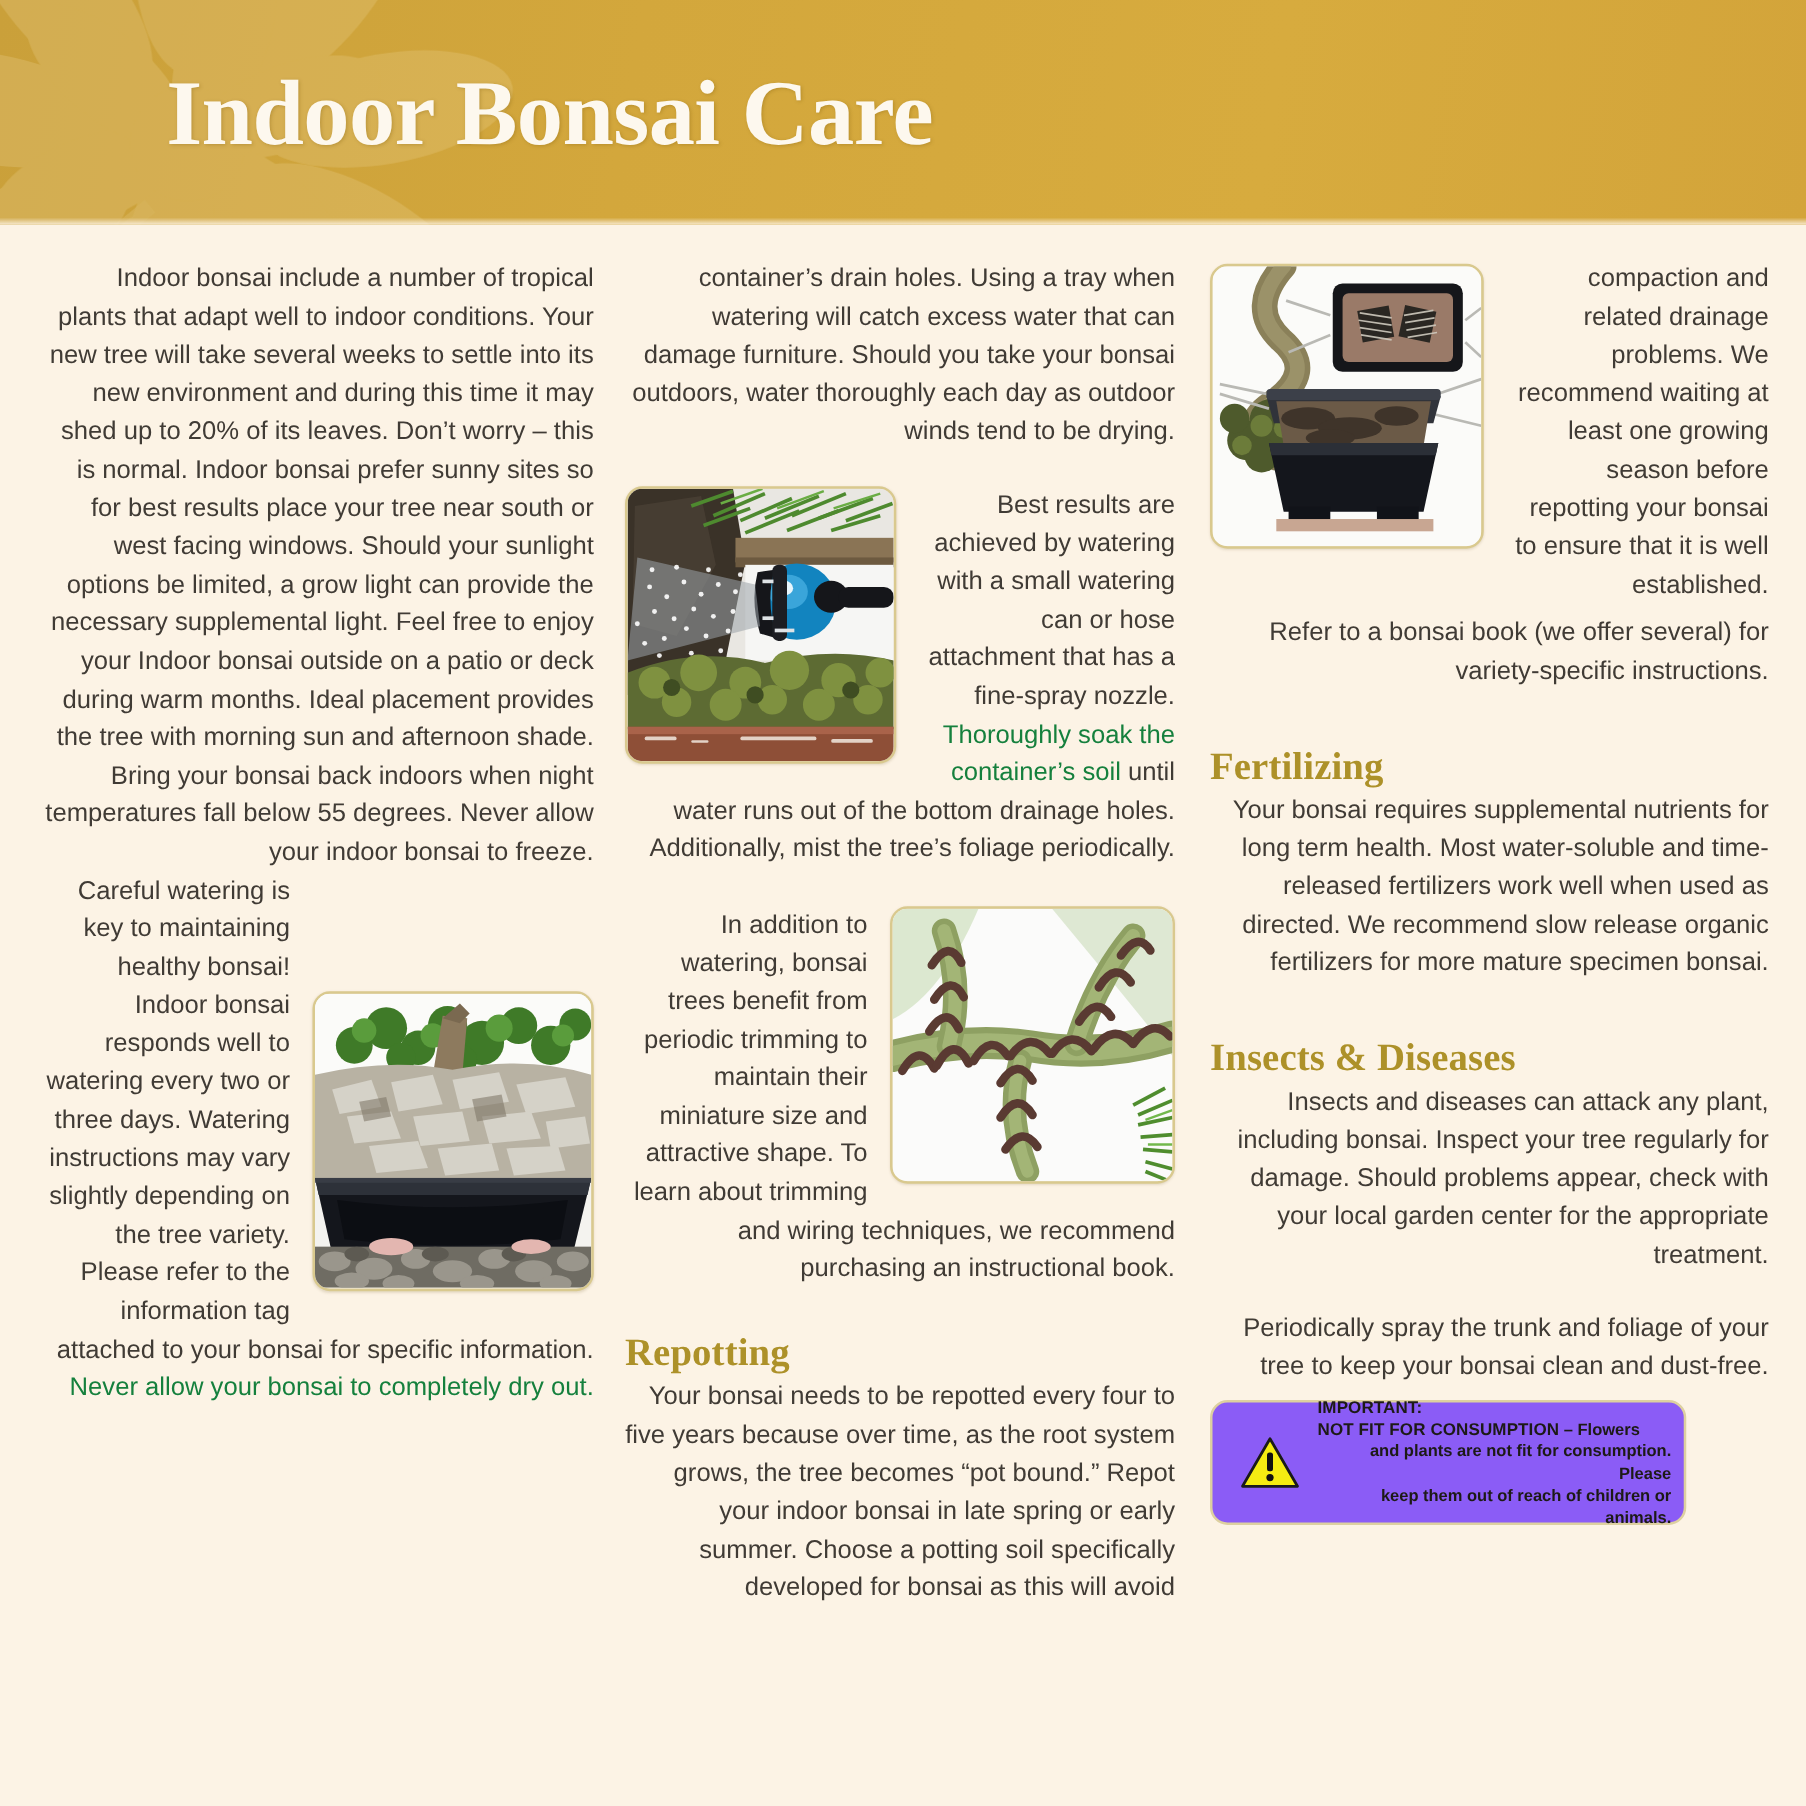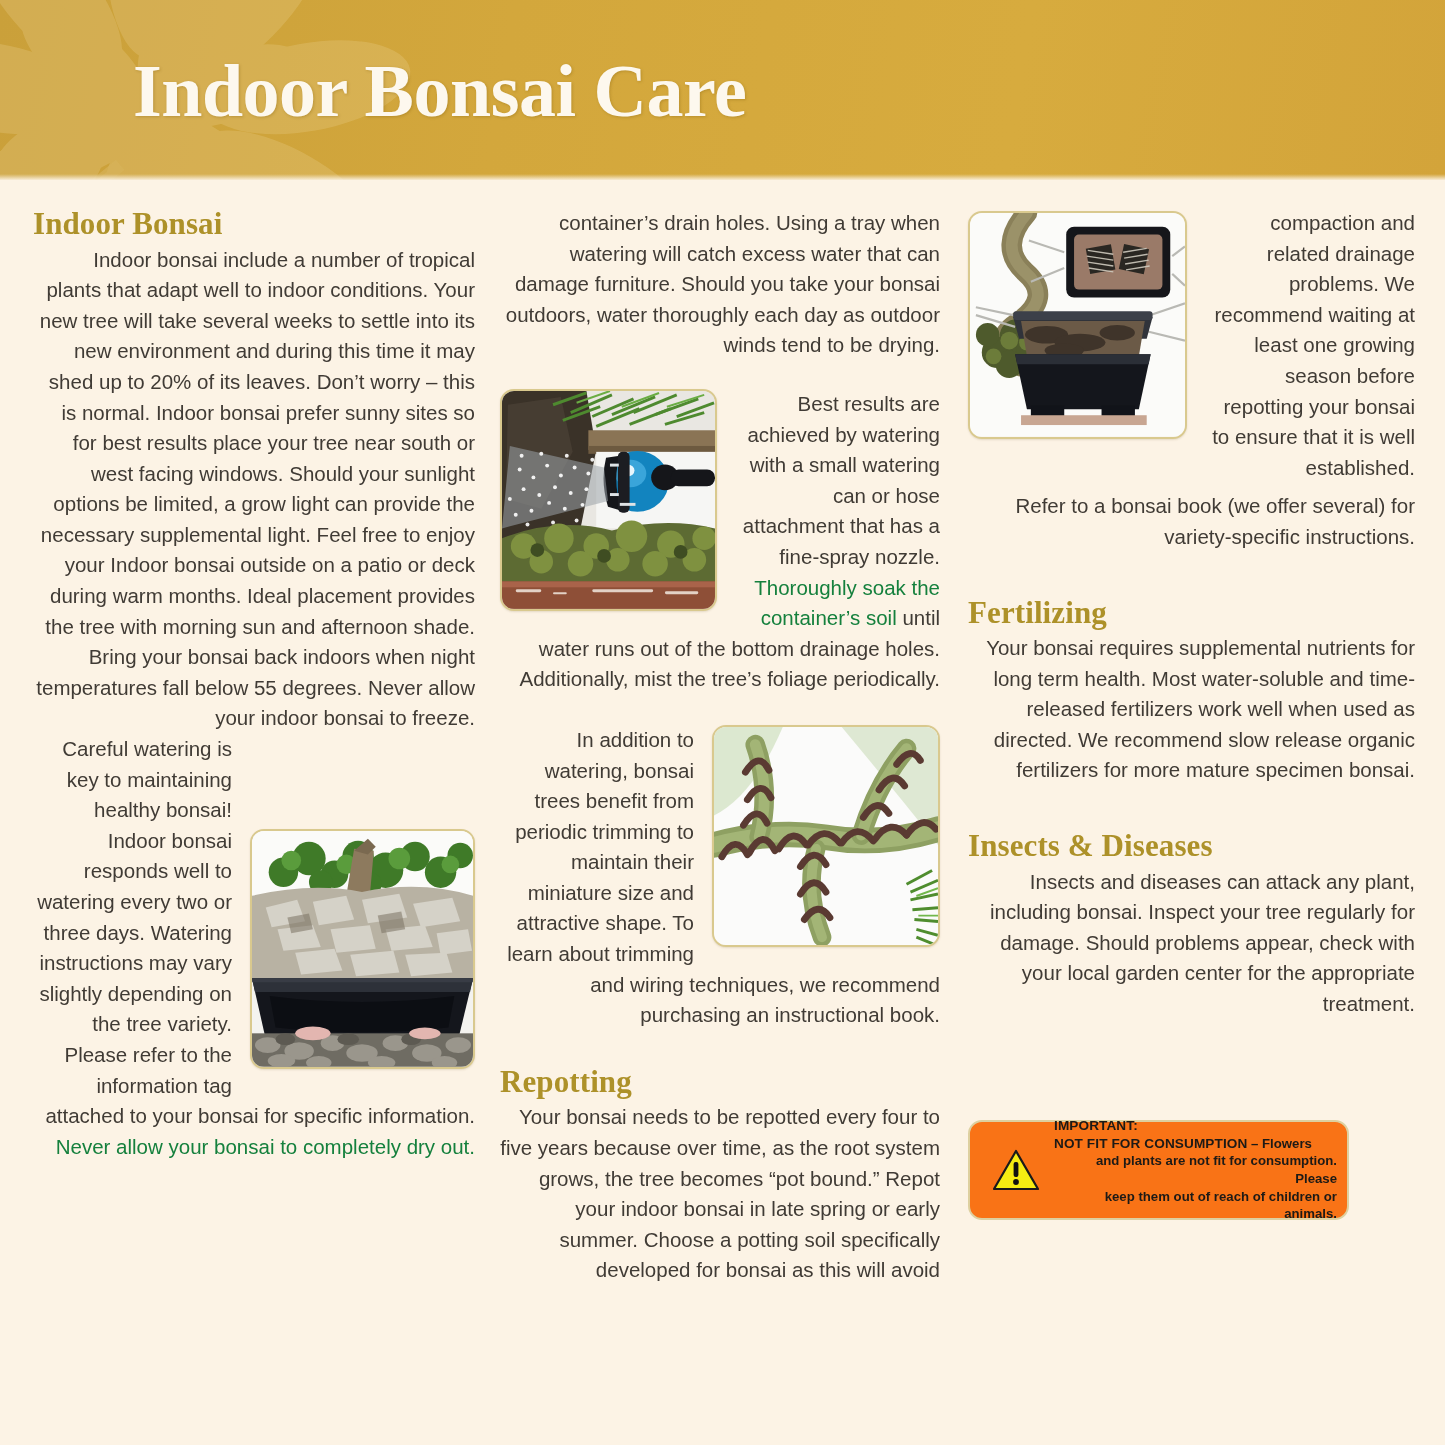--- a/index.html
+++ b/index.html
@@ -95,21 +95,21 @@
   .float-right { float: right; margin: 0 0 10px 18px; }
   .float-left  { float: left;  margin: 0 18px 10px 0; }
 
   
   .warning-box {
     position: absolute;
     left: 968px;
     top: 1120px;
     width: 381px;
     height: 100px;
-    background: #f97316;
+    background: #8b5cf6;
     border: 2px solid #ddd0a0;
     border-radius: 14px;
     display: flex;
     align-items: center;
     padding: 0 10px 0 22px;
   }
   .warn-tri { flex: 0 0 auto; margin-right: 14px; }
   .warn-text {
     font-family: "Liberation Sans", sans-serif;
     font-size: 13.2px;
@@ -151,21 +151,20 @@
     </g>
   </svg>
   <div class="header-title">Indoor Bonsai Care</div>
   <div class="header-fade"></div>
 </div>
 
 <div class="columns">
 
   <div class="col col-1">
 
-    <h2 class="section-head">Indoor Bonsai</h2>
     <p class="body-text">Indoor bonsai include a number of tropical plants that adapt well to indoor conditions. Your new tree will take several weeks to settle into its new environment and during this time it may shed up to 20% of its leaves. Don’t worry – this is normal. Indoor bonsai prefer sunny sites so for best results place your tree near south or west facing windows. Should your sunlight options be limited, a grow light can provide the necessary supplemental light. Feel free to enjoy your Indoor bonsai outside on a patio or deck during warm months. Ideal placement provides the tree with morning sun and afternoon shade. Bring your bonsai back indoors when night temperatures fall below 55 degrees. Never allow your indoor bonsai to freeze.</p>
 
 
     <div class="clearfix">
       <div class="photo float-right" style="width:225px;height:240px;margin-top:95px;">
         <svg class="photo-inner" viewBox="0 0 225 240" preserveAspectRatio="none">
           <rect width="225" height="240" fill="#f4f3ef"></rect>
           <rect y="0" width="225" height="66" fill="#fbfbf9"></rect>
 
           <g fill="#3f7a28">
@@ -478,20 +477,21 @@
       <p class="body-text">compaction and related drainage problems. We recommend waiting at least one growing season before repotting your bonsai to ensure that it is well established.</p>
     </div>
 
     <p class="body-text" style="margin-top:8px;">Refer to a bonsai book (we offer several) for variety-specific instructions.</p>
 
     <h2 class="section-head" style="margin-top:44px;">Fertilizing</h2>
     <p class="body-text">Your bonsai requires supplemental nutrients for long term health. Most water-soluble and time-released fertilizers work well when used as directed. We recommend slow release organic fertilizers for more mature specimen bonsai.</p>
 
     <h2 class="section-head" style="margin-top:44px;">Insects &amp; Diseases</h2>
     <p class="body-text">Insects and diseases can attack any plant, including bonsai. Inspect your tree regularly for damage. Should problems appear, check with your local garden center for the appropriate treatment.</p>
+    <p class="body-text">Periodically spray the trunk and foliage of your tree to keep your bonsai clean and dust-free.</p>
   </div>
 </div>
 
 <div class="warning-box">
   <svg class="warn-tri" width="48" height="42" viewBox="0 0 48 42">
     <polygon points="24,2 46,40 2,40" fill="#f5ec12" stroke="#1a1a1a" stroke-width="2.2" stroke-linejoin="round"></polygon>
     <rect x="21.6" y="13" width="4.8" height="15" rx="2" fill="#111"></rect>
     <circle cx="24" cy="33" r="2.9" fill="#111"></circle>
   </svg>
   <div class="warn-text">

